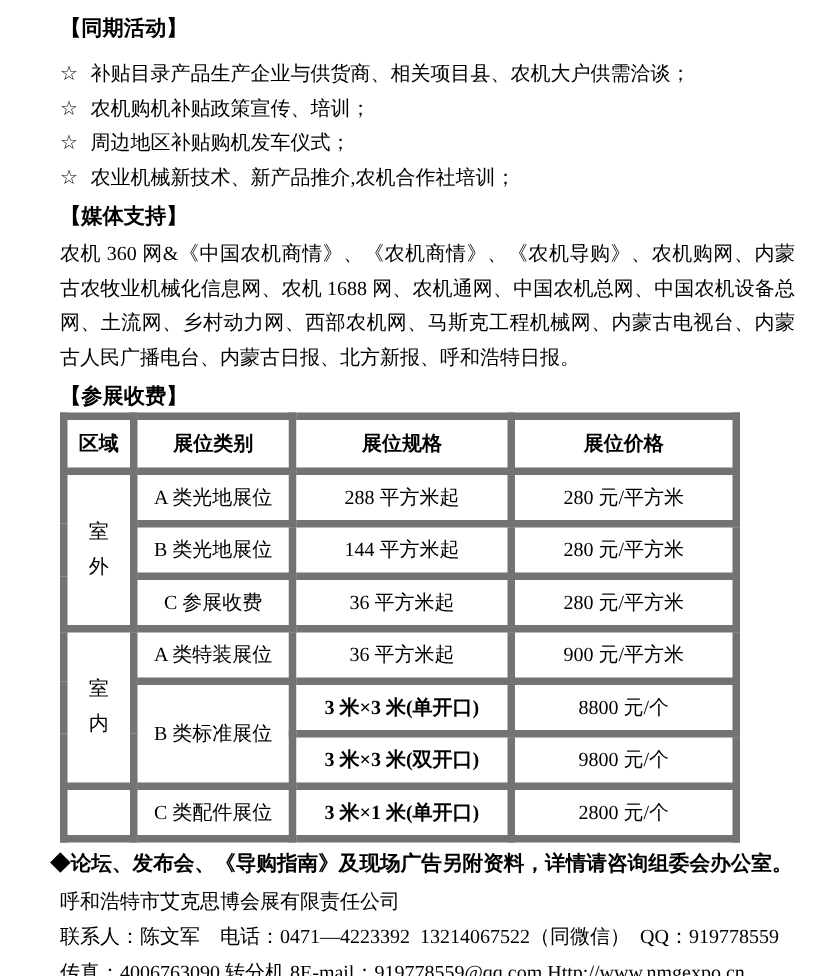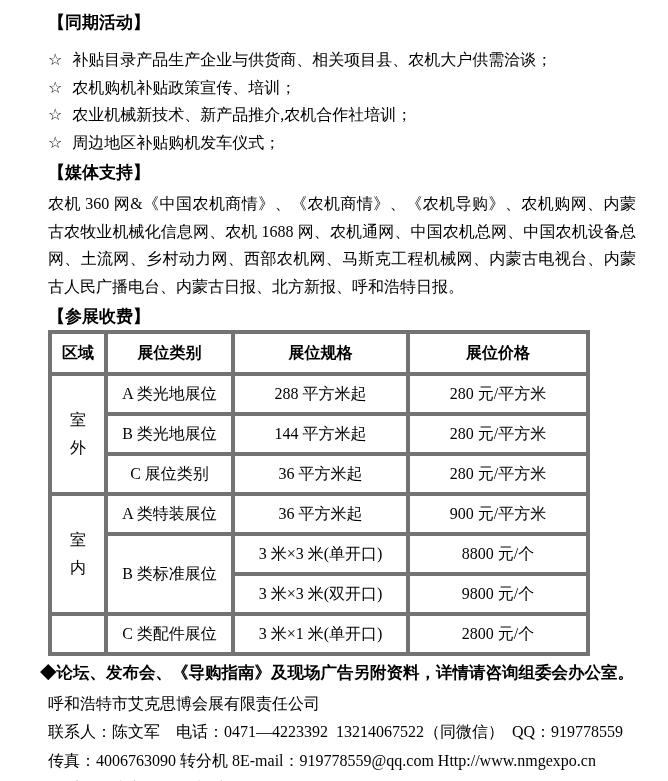--- a/index.html
+++ b/index.html
@@ -42,21 +42,21 @@
     text-align: justify;
   }
   .mt { margin-top: 7px; }
   table.fees {
     border-collapse: collapse;
     margin-top: 3px;
     border: 2px solid #000;
     table-layout: fixed;
   }
   table.fees th, table.fees td {
-    border: 4px solid #737373;
+    border: 6px solid #737373;
     padding: 4px;
   }
   table.fees th {
     font-family: "Liberation Sans", sans-serif;
     font-weight: bold;
     font-size: 16px;
     height: 30px;
     text-align: center;
   }
   table.fees td {
@@ -66,20 +66,21 @@
     text-align: center;
   }
   td.zone-cell {
     white-space: pre-line;
     line-height: 28px;
     vertical-align: middle;
   }
   td.spec-left {
     text-align: left;
     padding-left: 5px;
+    font-weight: bold;
   }
   .note-line {
     margin: 7px 0 0 -8px;
     font-family: Liberation Serif, serif;
     font-weight: bold;
     font-size: 16.5px;
     line-height: 20px;
   }
   .office-block { margin-top: 7px; }
   .office-line {
@@ -96,24 +97,24 @@
   <h2 class="sec-heading">【同期活动】</h2>
 
   <div class="bullets">
     <div class="bullet-line">
       <span class="star">☆</span><span>补贴目录产品生产企业与供货商、相关项目县、农机大户供需洽谈；</span>
     </div>
     <div class="bullet-line">
       <span class="star">☆</span><span>农机购机补贴政策宣传、培训；</span>
     </div>
     <div class="bullet-line">
-      <span class="star">☆</span><span>农业机械新技术、新产品推介,农机合作社培训；</span>
+      <span class="star">☆</span><span>周边地区补贴购机发车仪式；</span>
     </div>
     <div class="bullet-line">
-      <span class="star">☆</span><span>周边地区补贴购机发车仪式；</span>
+      <span class="star">☆</span><span>农业机械新技术、新产品推介,农机合作社培训；</span>
     </div>
   </div>
 
   <h2 class="sec-heading mt">【媒体支持】</h2>
 
   <p class="media-text">农机 360 网&amp;《中国农机商情》、《农机商情》、《农机导购》、农机购网、内蒙古农牧业机械化信息网、农机 1688 网、农机通网、中国农机总网、中国农机设备总网、土流网、乡村动力网、西部农机网、马斯克工程机械网、内蒙古电视台、内蒙古人民广播电台、内蒙古日报、北方新报、呼和浩特日报。</p>
 
   <h2 class="sec-heading mt">【参展收费】</h2>
 
   <table class="fees">
@@ -136,21 +137,21 @@
       <td>A 类光地展位</td>
       <td>288 平方米起</td>
       <td>280 元/平方米</td>
     </tr>
     <tr>
       <td>B 类光地展位</td>
       <td>144 平方米起</td>
       <td>280 元/平方米</td>
     </tr>
     <tr>
-      <td>C 展位类别</td>
+      <td>C 参展收费</td>
       <td>36 平方米起</td>
       <td>280 元/平方米</td>
     </tr>
     <tr>
       <td class="zone-cell" rowspan="3">室
 内</td>
       <td>A 类特装展位</td>
       <td>36 平方米起</td>
       <td>900 元/平方米</td>
     </tr>

